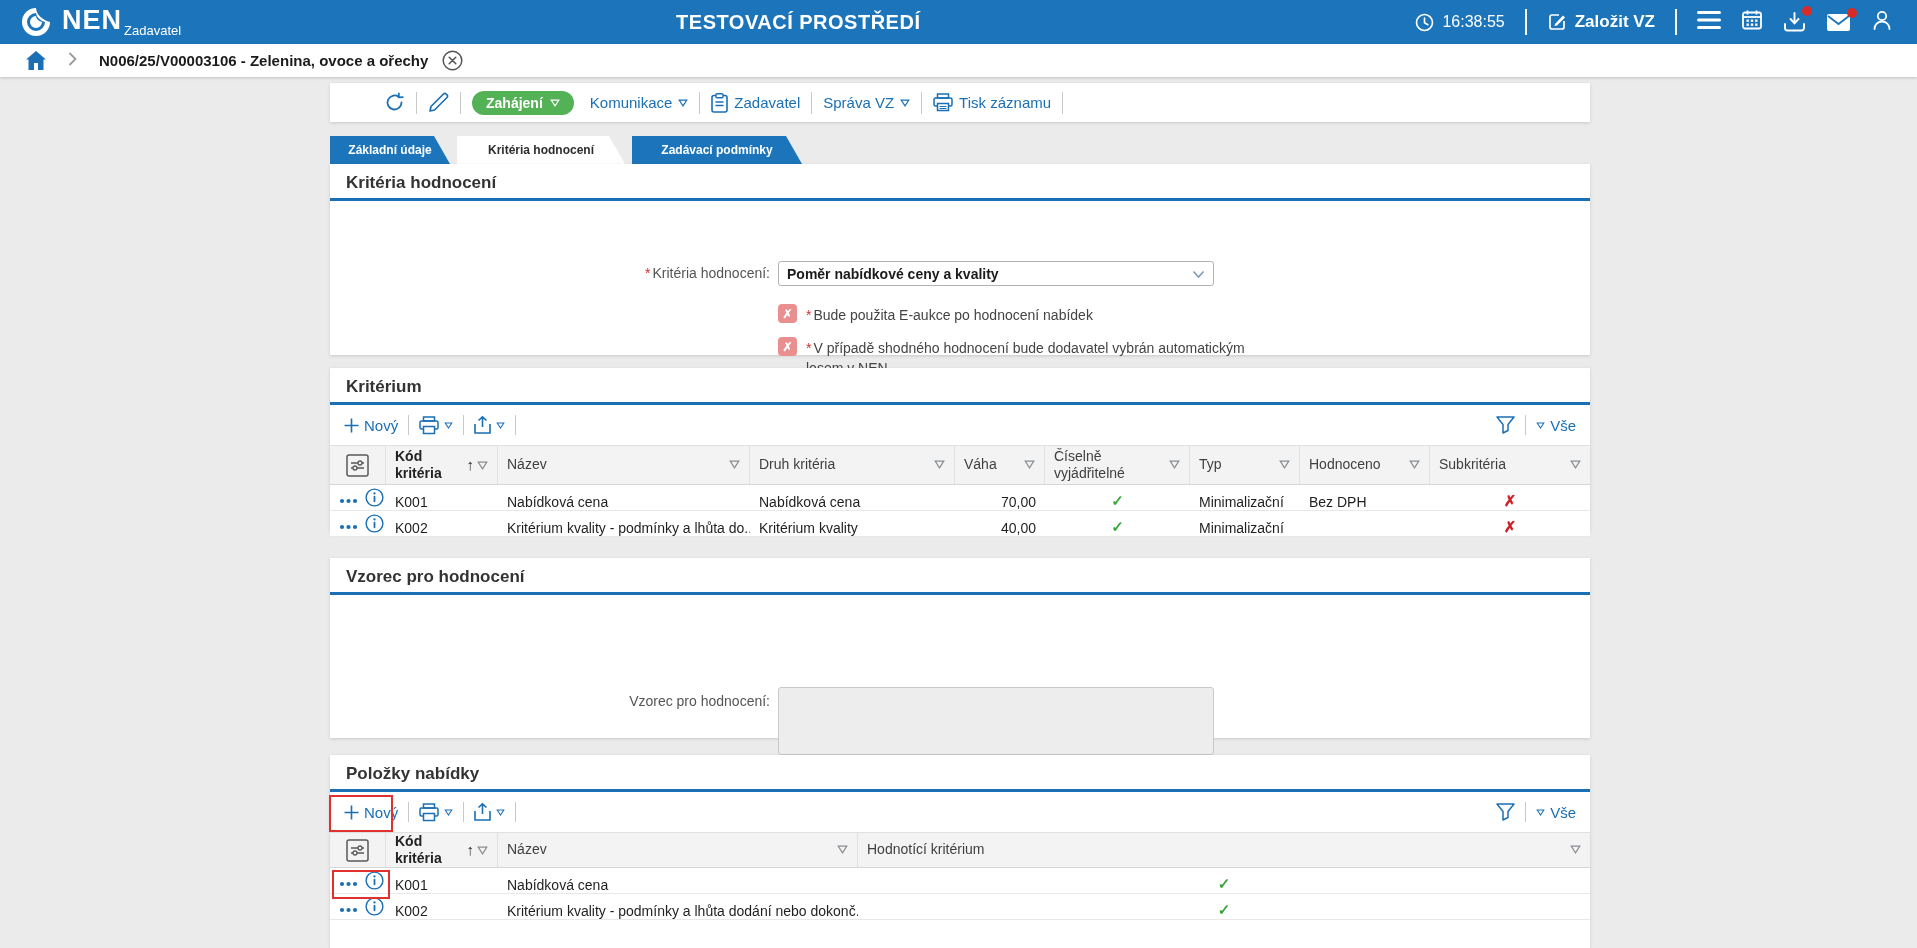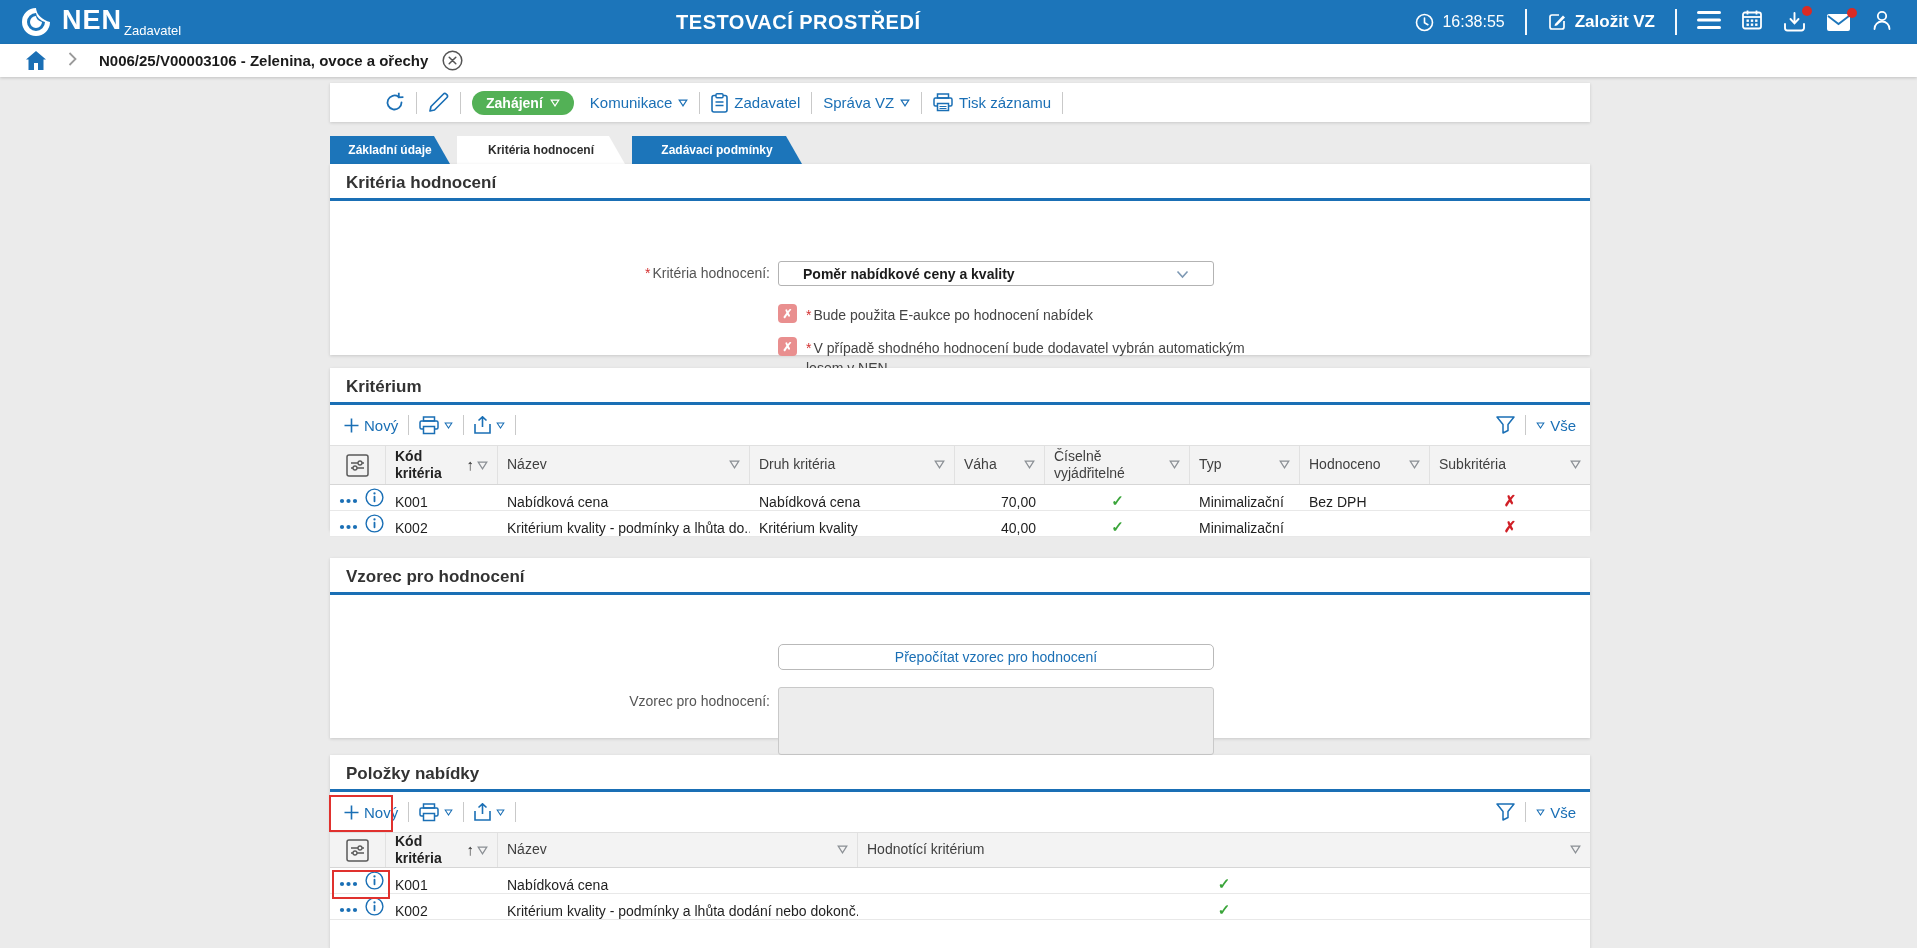--- a/index.html
+++ b/index.html
@@ -68,21 +68,21 @@
   .sec-title {
     padding:9px 16px 5px; font-size:17px; font-weight:bold; color:#333;
     border-bottom:3px solid #1a6fb5;
   }
   
   .form-label { position:absolute; font-size:14px; color:#555; text-align:right; }
   .req { color:#d32f2f; margin-right:2px; }
   .select-box {
     position:absolute; left:448px; top:60px; width:436px; height:25px;
     border:1px solid #b3b3b3; border-radius:3px; background:#fff;
-    display:flex; align-items:center; padding:0 24px; font-size:14px; font-weight:bold; color:#1b1b1b;
+    display:flex; align-items:center; padding:0 8px; font-size:14px; font-weight:bold; color:#1b1b1b;
   }
   .select-box .sel-caret { margin-left:auto; }
   .flag-row { position:absolute; left:448px; display:flex; gap:9px; font-size:14px; color:#444; }
   .flag-box {
     width:19px; height:19px; border-radius:4px; background:#e98f8f; flex:0 0 19px;
     color:#fff; font-size:12px; font-weight:bold; display:flex; align-items:center; justify-content:center;
   }
   .flag-text { max-width:478px; line-height:1.45; padding-top:1px; }
   
   .grid-toolbar { height:32px; display:flex; align-items:center; padding:0 14px; }
@@ -463,21 +463,20 @@
         <div class="td center" style="width: 160px; flex: 0 0 160px;">
           <span class="glyph-cross">✗</span>
         </div>
       </div>
     </div>
 </div>
 
 <div class="card" id="card-vzorec">
   <div class="sec-title">Vzorec pro hodnocení</div>
   <div style="position:relative; height:141px;">
-    <button class="calc-btn">Přepočítat vzorec pro hodnocení</button>
     <div class="form-label" style="left:160px; top:98px; width:280px;">Vzorec pro hodnocení:</div>
     <div class="formula-area"></div>
   </div>
 </div>
 
 <div class="card" id="card-polozky">
   <div class="sec-title">Položky nabídky</div>
   <div class="grid-toolbar" style="height:40px;">
     <span class="gt-link">
       <svg width="15" height="15" viewBox="0 0 15 15">

